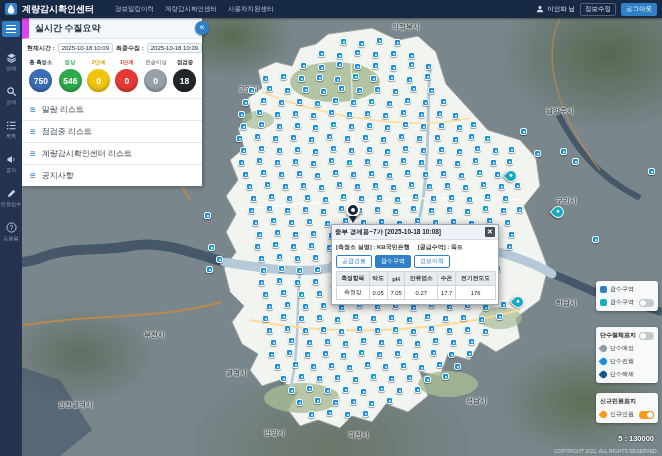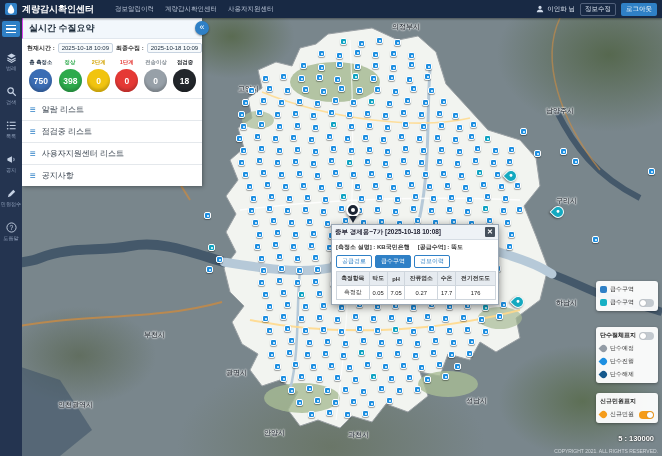--- a/index.html
+++ b/index.html
@@ -51,21 +51,21 @@
   .rail-burger{width:18px;height:16px;background:#2f80c6;border-radius:2px;display:flex;flex-direction:column;
     justify-content:center;align-items:center;gap:2px;margin-bottom:8px;cursor:pointer;}
   .rail-burger i{display:block;width:10px;height:1.5px;background:#fff;}
   .rail-item{display:flex;flex-direction:column;align-items:center;margin:6px 0;gap:1px;cursor:pointer;}
   .ric{width:12px;height:12px;display:flex;align-items:center;justify-content:center;}
   .rlb{color:#93a3bd;font-size:6px;transform:scale(.85);white-space:nowrap;}
 
   
   .panel{position:absolute;left:22px;top:18px;width:180px;background:#fff;z-index:5;
     box-shadow:1px 1px 4px rgba(0,0,0,.35);box-sizing:border-box;}
-  .panel-hd{display:flex;align-items:center;height:20px;border-left:1px solid #d946ef;background:#f2f7fc;
+  .panel-hd{display:flex;align-items:center;height:20px;border-left:7px solid #d946ef;background:#f2f7fc;
     padding-left:6px;position:relative;border-bottom:1px solid #e1e7ee;}
   .panel-hd b{font-size:9px;color:#1c2b3a;}
   .collapse{position:absolute;right:-7px;top:3px;width:14px;height:14px;border-radius:50%;background:#2f80c6;
     color:#fff;font-size:9px;text-align:center;line-height:13px;cursor:pointer;box-shadow:0 1px 2px rgba(0,0,0,.4);}
   .times{display:flex;gap:3px;padding:4px 5px;align-items:center;}
   .tlab{font-size:6px;color:#333;font-weight:bold;white-space:nowrap;}
   .tbox{font-size:6px;color:#234;border:1px solid #c7d3e0;background:#f7fafc;padding:1px 3px;border-radius:2px;white-space:nowrap;}
   .stats{display:flex;justify-content:space-between;padding:1px 6px 6px;}
   .stat{display:flex;flex-direction:column;align-items:center;gap:2px;}
   .stat .lb{font-size:6px;font-weight:bold;white-space:nowrap;transform:scale(.9);}
@@ -662,21 +662,21 @@
       <span class="tlab">최종수집 :</span>
       <span class="tbox">2025-10-18 10:09</span>
     </div>
     <div class="stats">
       <div class="stat">
         <span class="lb lb0">총 측정소</span>
         <span class="cir c0">750</span>
       </div>
       <div class="stat">
         <span class="lb lb1">정상</span>
-        <span class="cir c1">398</span>
+        <span class="cir c1">546</span>
       </div>
       <div class="stat">
         <span class="lb lb2">2단계</span>
         <span class="cir c2">0</span>
       </div>
       <div class="stat">
         <span class="lb lb3">1단계</span>
         <span class="cir c3">0</span>
       </div>
       <div class="stat">
@@ -692,21 +692,21 @@
       <div class="row">
         <span class="eq">≡</span>
         <span class="txt">알람 리스트</span>
       </div>
       <div class="row">
         <span class="eq">≡</span>
         <span class="txt">점검중 리스트</span>
       </div>
       <div class="row">
         <span class="eq">≡</span>
-        <span class="txt">사용자지원센터 리스트</span>
+        <span class="txt">계량감시확인센터 리스트</span>
       </div>
       <div class="row">
         <span class="eq">≡</span>
         <span class="txt">공지사항</span>
       </div>
     </div>
   </div>
 
   <div class="popup">
     <div class="pp-hd">

